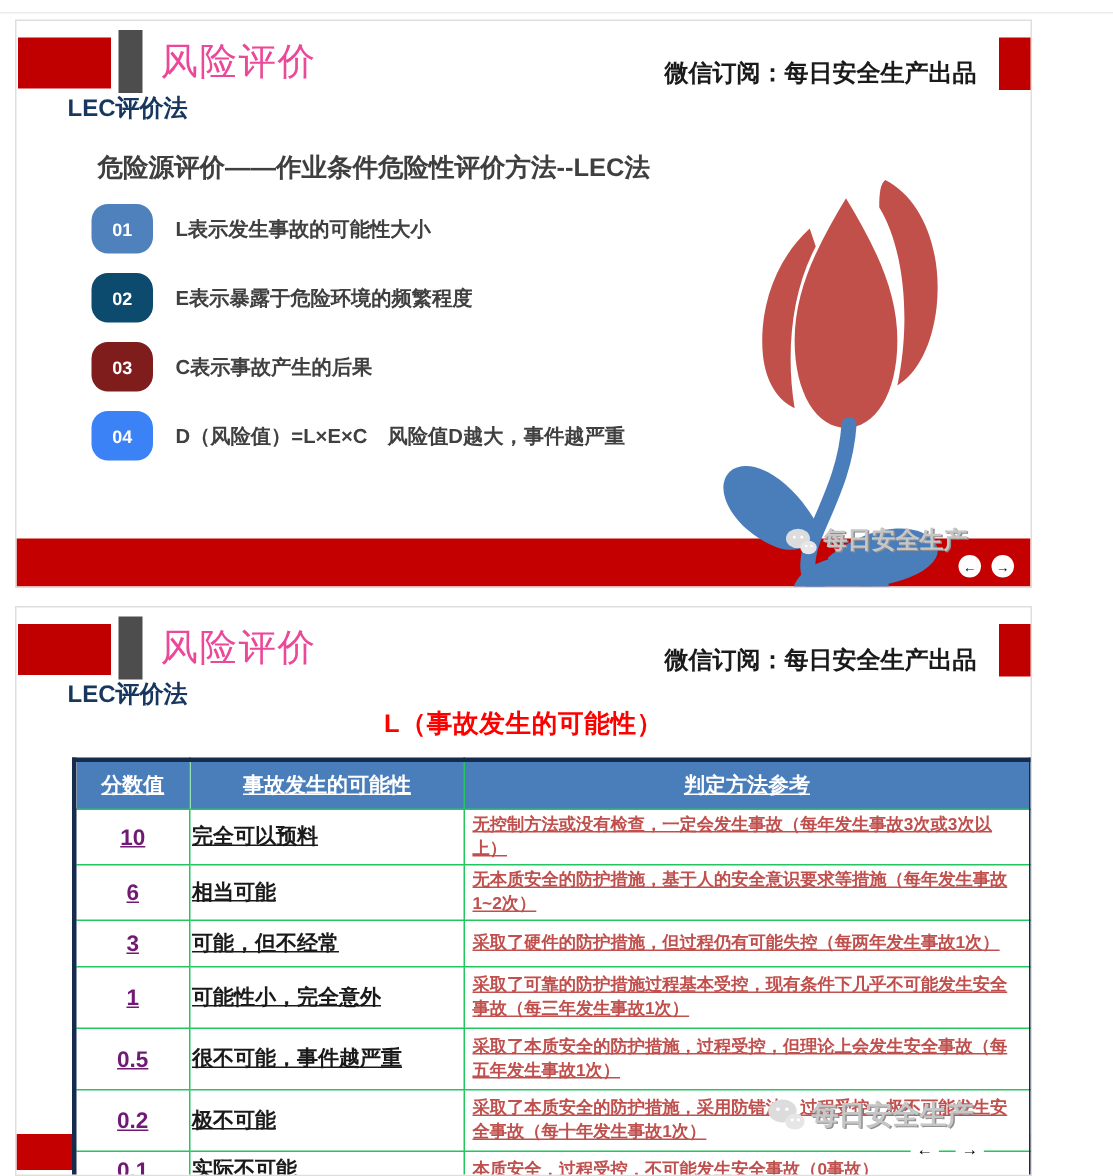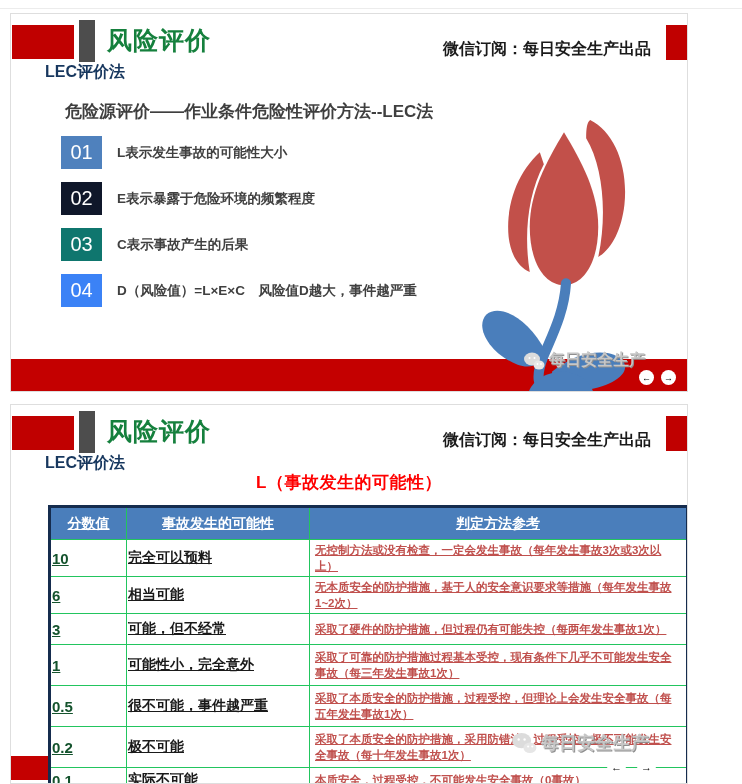--- a/index.html
+++ b/index.html
@@ -8,31 +8,31 @@
     background:#ffffff;font-family:"Liberation Sans",sans-serif;
   }
   .top-strip{position:absolute;top:0;left:0;width:742px;height:8px;background:#fff;border-bottom:1px solid #ececec;}
   .slide{position:absolute;left:10px;width:676px;background:#fff;border:1px solid #dedede;overflow:hidden;}
   #slide1{top:13px;height:377px;}
   #slide2{top:404px;height:378px;}
 
   
   .hdr-red{position:absolute;left:1px;top:11px;width:62px;height:34px;background:#C00000;}
   .hdr-bar{position:absolute;left:68px;top:6px;width:16px;height:42px;background:#4d4d4d;}
-  .hdr-title{position:absolute;left:96px;top:10px;margin:0;font-size:25px;font-weight:bold;color:#15803d;letter-spacing:1px;}
+  .hdr-title{position:absolute;left:96px;top:10px;margin:0;font-size:25px;font-weight:normal;color:#ec4899;letter-spacing:1px;}
   .hdr-sub{position:absolute;right:36px;top:25px;font-size:16px;font-weight:700;color:#1a1a1a;}
   .hdr-red-r{position:absolute;right:-1px;top:11px;width:22px;height:35px;background:#C00000;}
   .hdr-section{position:absolute;left:34px;top:48px;font-size:16px;font-weight:bold;color:#17375E;}
 
   
   .s1-heading{position:absolute;left:54px;top:86px;font-size:17px;font-weight:bold;color:#3f3f3f;}
   .items{position:absolute;left:50px;top:122px;width:400px;}
   .lec-item{display:flex;align-items:center;height:33px;margin-bottom:13px;}
   .item-badge{width:41px;height:33px;flex:0 0 41px;display:flex;align-items:center;justify-content:center;
-    color:#fff;font-size:20px;font-weight:normal;}
+    color:#fff;font-size:12px;font-weight:bold;border-radius:11px;}
   .item-label{margin-left:15px;font-size:13.5px;font-weight:bold;color:#404040;white-space:nowrap;}
   .flower{position:absolute;left:468px;top:100px;width:172px;height:282px;z-index:2;}
 
   .band{position:absolute;left:0;right:0;background:#C40000;}
   .band-s1{bottom:0;height:32px;z-index:1;}
   .band-s2{top:351px;height:24px;z-index:0;}
 
   .watermark{position:absolute;display:flex;align-items:flex-end;gap:4px;z-index:3;}
   .wm-s1{left:512px;top:336px;}
   .wm-s2{left:500px;top:326px;}
@@ -46,21 +46,21 @@
     display:flex;align-items:center;justify-content:center;font-size:9px;font-weight:bold;cursor:pointer;}
   .nav-s2 .nav-circle{width:19px;height:19px;font-size:11px;}
 
   
   .s2-title{position:absolute;top:66px;left:0;width:100%;text-align:center;
     font-size:17px;font-weight:bold;color:#FF0000;letter-spacing:0.5px;}
   table.lec{position:absolute;left:37px;top:100px;width:638px;border-collapse:collapse;
     background:#fff;z-index:1;border:3px solid #152c4e;table-layout:fixed;}
   table.lec th,table.lec td{border:1px solid #22c55e;overflow:hidden;text-decoration:underline;}
   table.lec th{background:#4A7EBB;color:#fff;font-size:14px;font-weight:bold;height:29px;padding:1px 2px;}
-  td.score{font-size:15px;font-weight:bold;color:#14532d;}
+  td.score{text-align:center;font-size:15px;font-weight:bold;color:#701a75;}
   td.poss{font-size:14px;font-weight:bold;color:#1a1a1a;}
   td.crit{font-size:11.5px;font-weight:bold;color:#C0504D;padding:2px 5px;line-height:1.4;text-align:left;}
   tr.r-short td{height:26px;}
   tr.r-tall td{height:36px;}
   tr.r-last td{height:20px;}
 </style>
 </head>
 <body>
 
 <div class="top-strip"></div>
@@ -74,25 +74,25 @@
   <div class="hdr-section">LEC评价法</div>
 
   <div class="s1-heading">危险源评价——作业条件危险性评价方法--LEC法</div>
 
   <div class="items" id="items1">
       <div class="lec-item">
         <div class="item-badge" style="background: rgb(79, 129, 189);">01</div>
         <div class="item-label">L表示发生事故的可能性大小</div>
       </div>
       <div class="lec-item">
-        <div class="item-badge" style="background: #0f172a;">02</div>
+        <div class="item-badge" style="background: #0c4a6e;">02</div>
         <div class="item-label">E表示暴露于危险环境的频繁程度</div>
       </div>
       <div class="lec-item">
-        <div class="item-badge" style="background: #0f766e;">03</div>
+        <div class="item-badge" style="background: #7f1d1d;">03</div>
         <div class="item-label">C表示事故产生的后果</div>
       </div>
       <div class="lec-item">
         <div class="item-badge" style="background: #3b82f6;">04</div>
         <div class="item-label">D（风险值）=L×E×C　风险值D越大，事件越严重</div>
       </div>
     </div>
 
   <svg class="flower" viewBox="0 0 170 280" xmlns="http://www.w3.org/2000/svg">
     <path d="M60 38 C38 58 26 90 29 122 C31 140 39 152 50 157 C44 120 48 80 64 50 Z" fill="#C2504A"></path>

